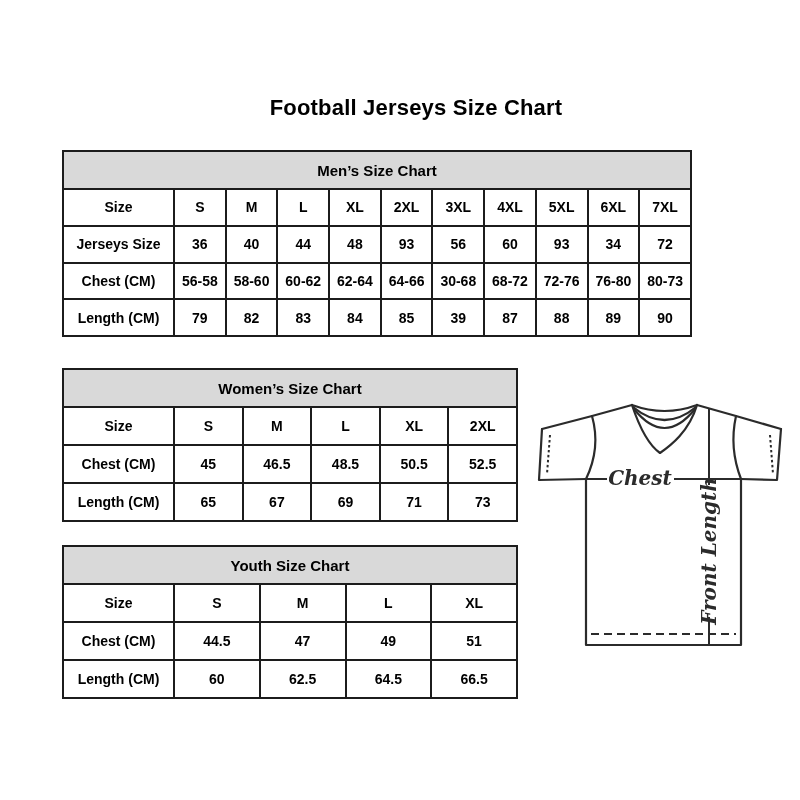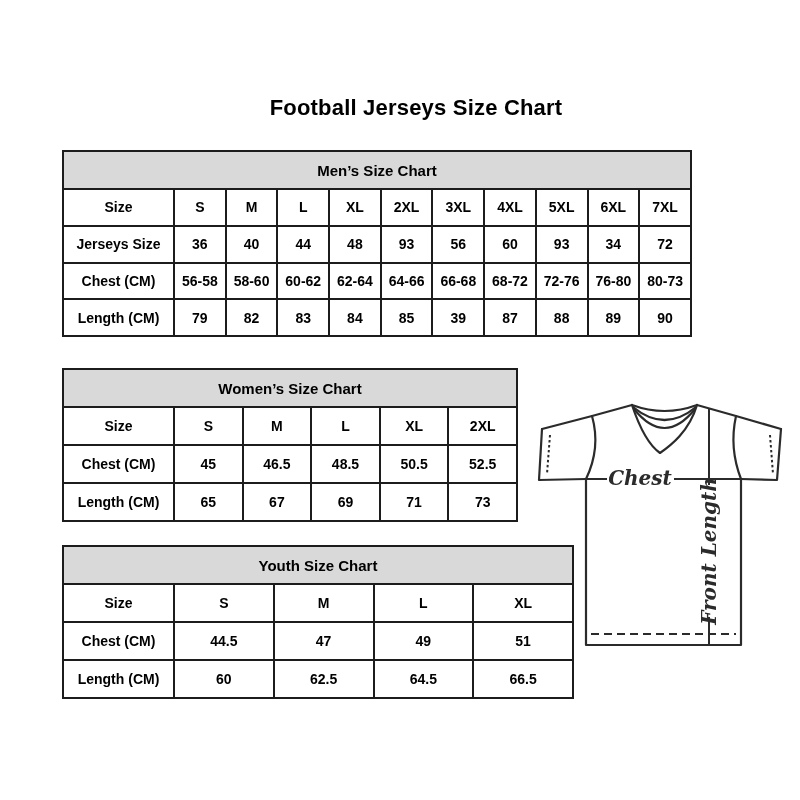--- a/index.html
+++ b/index.html
@@ -19,21 +19,21 @@
     width: 784px;
     text-align: center;
     font-size: 22px;
     font-weight: bold;
     color: #000000;
     letter-spacing: 0.2px;
   }
   .size-table { position: absolute; }
   .size-table.men   { left: 38px; top: 150px; width: 630px; }
   .size-table.women { left: 38px; top: 368px; width: 456px; }
-  .size-table.youth { left: 38px; top: 545px; width: 512px; }
+  .size-table.youth { left: 38px; top: 545px; width: 456px; }
 
   .size-table table {
     border-collapse: collapse;
     width: 100%;
     table-layout: fixed;
   }
   .size-table col.label-col { width: 111px; }
   .size-table th, .size-table td {
     border: 2px solid #1c1c1c;
     padding: 0;
@@ -124,21 +124,21 @@
             <td>34</td>
             <td>72</td>
           </tr>
           <tr>
             <td>Chest (CM)</td>
             <td>56-58</td>
             <td>58-60</td>
             <td>60-62</td>
             <td>62-64</td>
             <td>64-66</td>
-            <td>66-68</td>
+            <td>30-68</td>
             <td>68-72</td>
             <td>72-76</td>
             <td>76-80</td>
             <td>80-73</td>
           </tr>
           <tr>
             <td>Length (CM)</td>
             <td>79</td>
             <td>82</td>
             <td>83</td>

